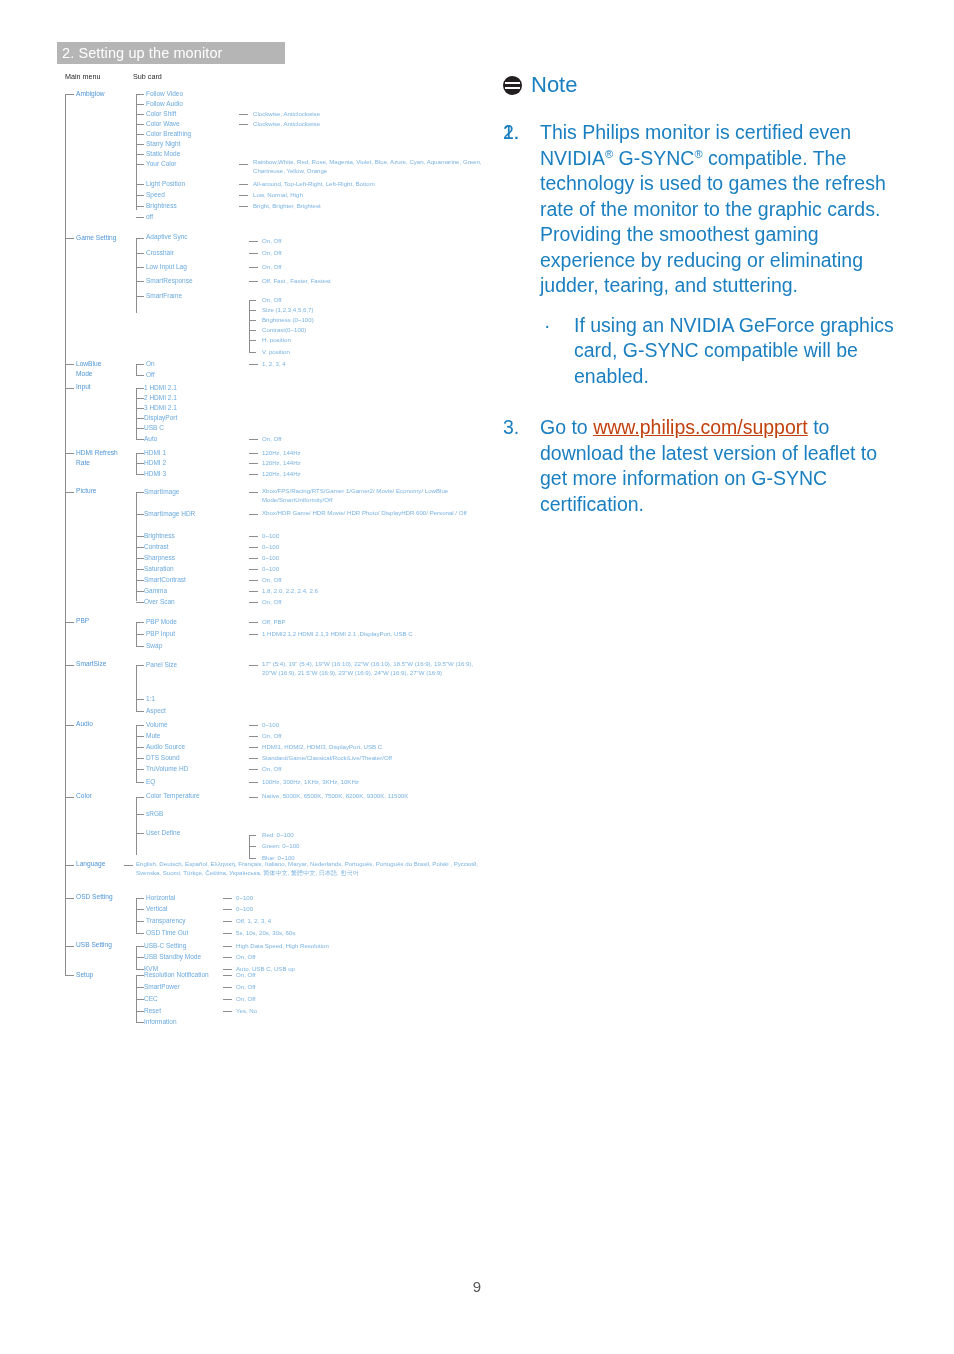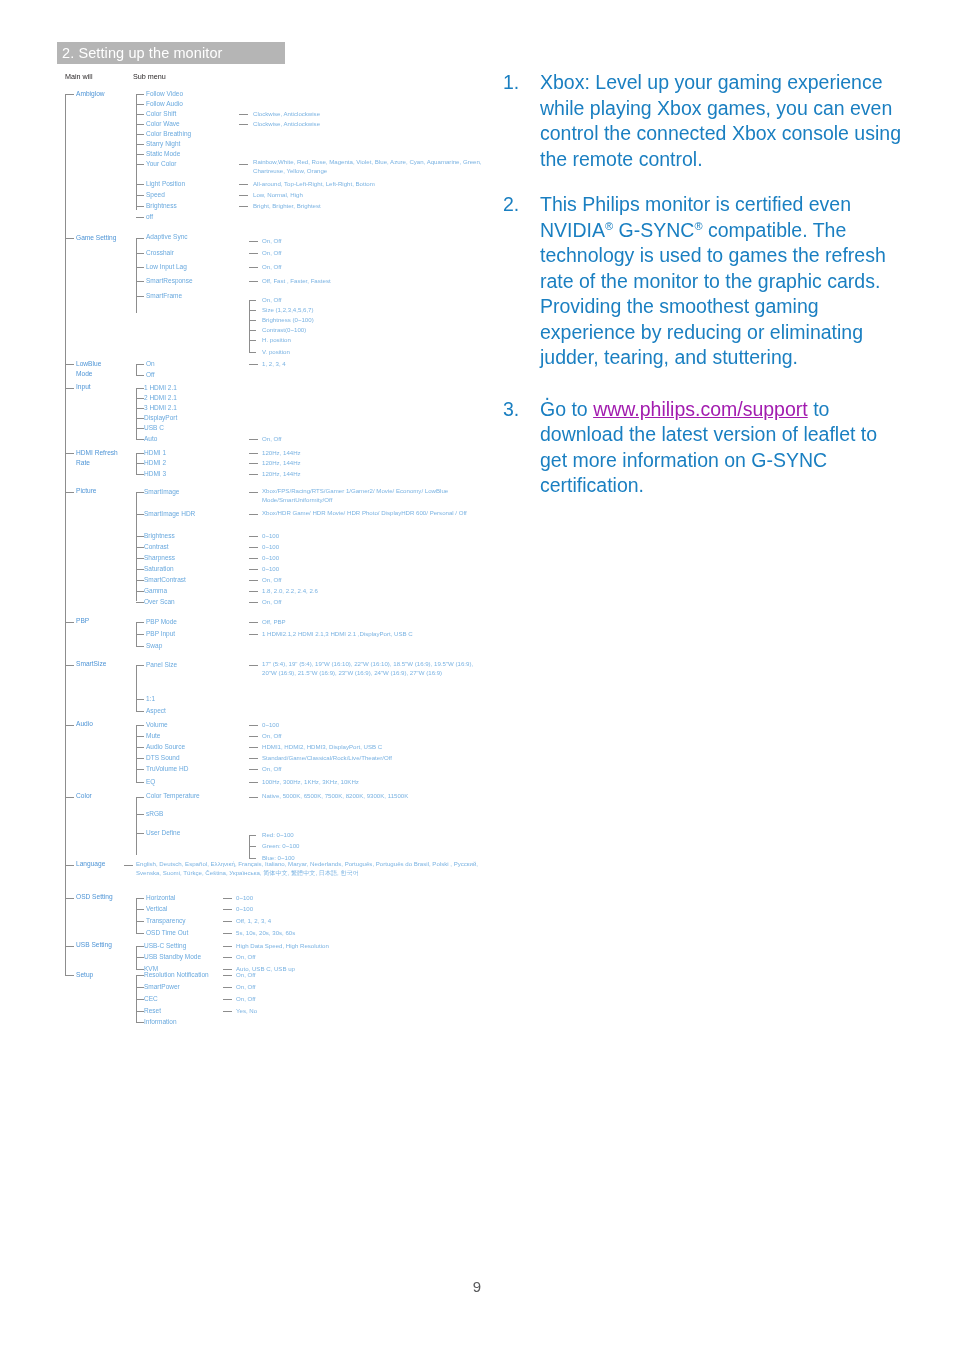--- a/index.html
+++ b/index.html
@@ -136,21 +136,21 @@
     font-size: 19.5px;
     line-height: 25.5px;
   }
   ul.sub-list > li > .bullet {
     position: absolute;
     left: 4px;
     top: 0;
     font-size: 19.5px;
   }
   .link {
-    color: #a21caf;
+    color: #c2410c;
   }
   sup.reg { font-size: 11px; vertical-align: super; line-height: 0; }
 
   
   #page-number {
     position: absolute;
     left: 0;
     right: 0;
     top: 1278px;
     text-align: center;
@@ -159,22 +159,22 @@
   }
 </style>
 </head>
 <body>
 
 <div id="header-bar"></div>
 <div id="header-title">2. Setting up the monitor</div>
 
 <div id="menu-tree">
 
-  <div class="col-head" style="left:8px;  top:0px;">Main will</div>
-  <div class="col-head" style="left:76px; top:0px;">Sub menu</div>
+  <div class="col-head" style="left:8px;  top:0px;">Main menu</div>
+  <div class="col-head" style="left:76px; top:0px;">Sub card</div>
 
   <div class="vline" style="left:8px; top:22px; height:881px;"></div>
 
   <div class="hline" style="left:8px;  top:22px; width:9px;"></div>
   <div class="m1" style="left:19px; top:18px;">Ambiglow</div>
   <div class="vline" style="left:79px; top:22px; height:116px;"></div>
 
   <div class="hline" style="left:79px; top:22px;  width:8px;"></div>
   <div class="m2" style="left:89px; top:18px;">Follow Video</div>
   <div class="hline" style="left:79px; top:32px;  width:8px;"></div>
@@ -471,36 +471,43 @@
   <div class="m2" style="left:87px; top:935px;">Reset</div>
   <div class="dash" style="left:166px; top:939px;"></div>
   <div class="m3 nowrap" style="left:179px; top:935px;">Yes, No</div>
   <div class="hline" style="left:79px; top:950px; width:8px;"></div>
   <div class="m2" style="left:87px; top:946px;">Information</div>
 
 </div>
 
 <div id="note-col">
 
+  <div id="note-head">
+    <div id="note-icon">
+      <div class="bar b1"></div>
+      <div class="bar b2"></div>
+    </div>
+    <div id="note-title">Note</div>
+  </div>
 
   <ol class="note-list">
 
     <li>
       <span class="num">1.</span>
-      <span>Xbox: Level up your gaming experience while playing Xbox games, you can even control the connected Xbox console using the remote control.</span>
     </li>
 
     <li>
       <span class="num">2.</span>
       <span>This Philips monitor is certified even NVIDIA</span><sup class="reg">®</sup><span> G-SYNC</span><sup class="reg">®</sup><span> compatible. The technology is used to games the refresh rate of the monitor to the graphic cards. Providing the smoothest gaming experience by reducing or eliminating judder, tearing, and stuttering.</span>
 
 
       <ul class="sub-list">
         <li>
           <span class="bullet">·</span>
+          <span>If using an NVIDIA GeForce graphics card, G-SYNC compatible will be enabled.</span>
         </li>
       </ul>
     </li>
 
     <li style="margin-top:26px;">
       <span class="num">3.</span>
       <span>Go to </span><a class="link" href="#">www.philips.com/support</a><span> to download the latest version of leaflet to get more information on G-SYNC certification.</span>
     </li>
 
   </ol>

